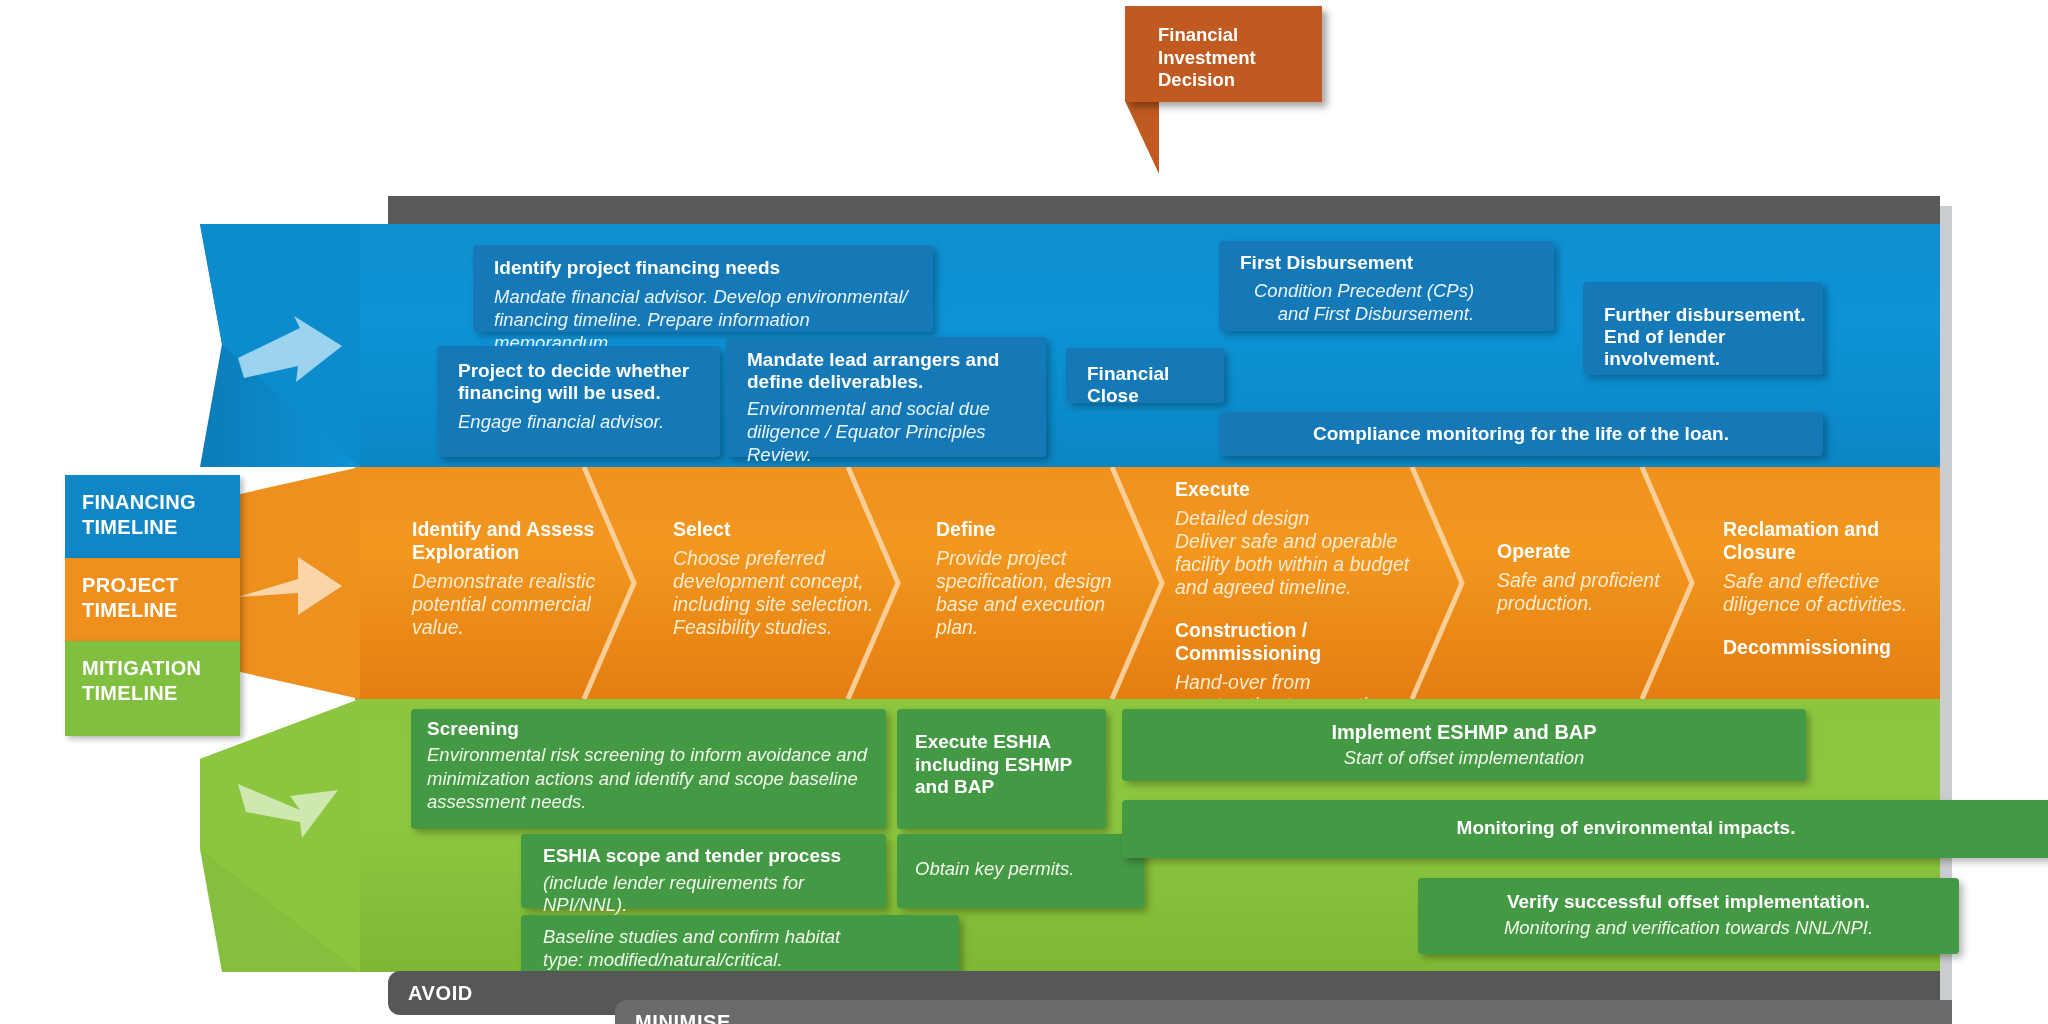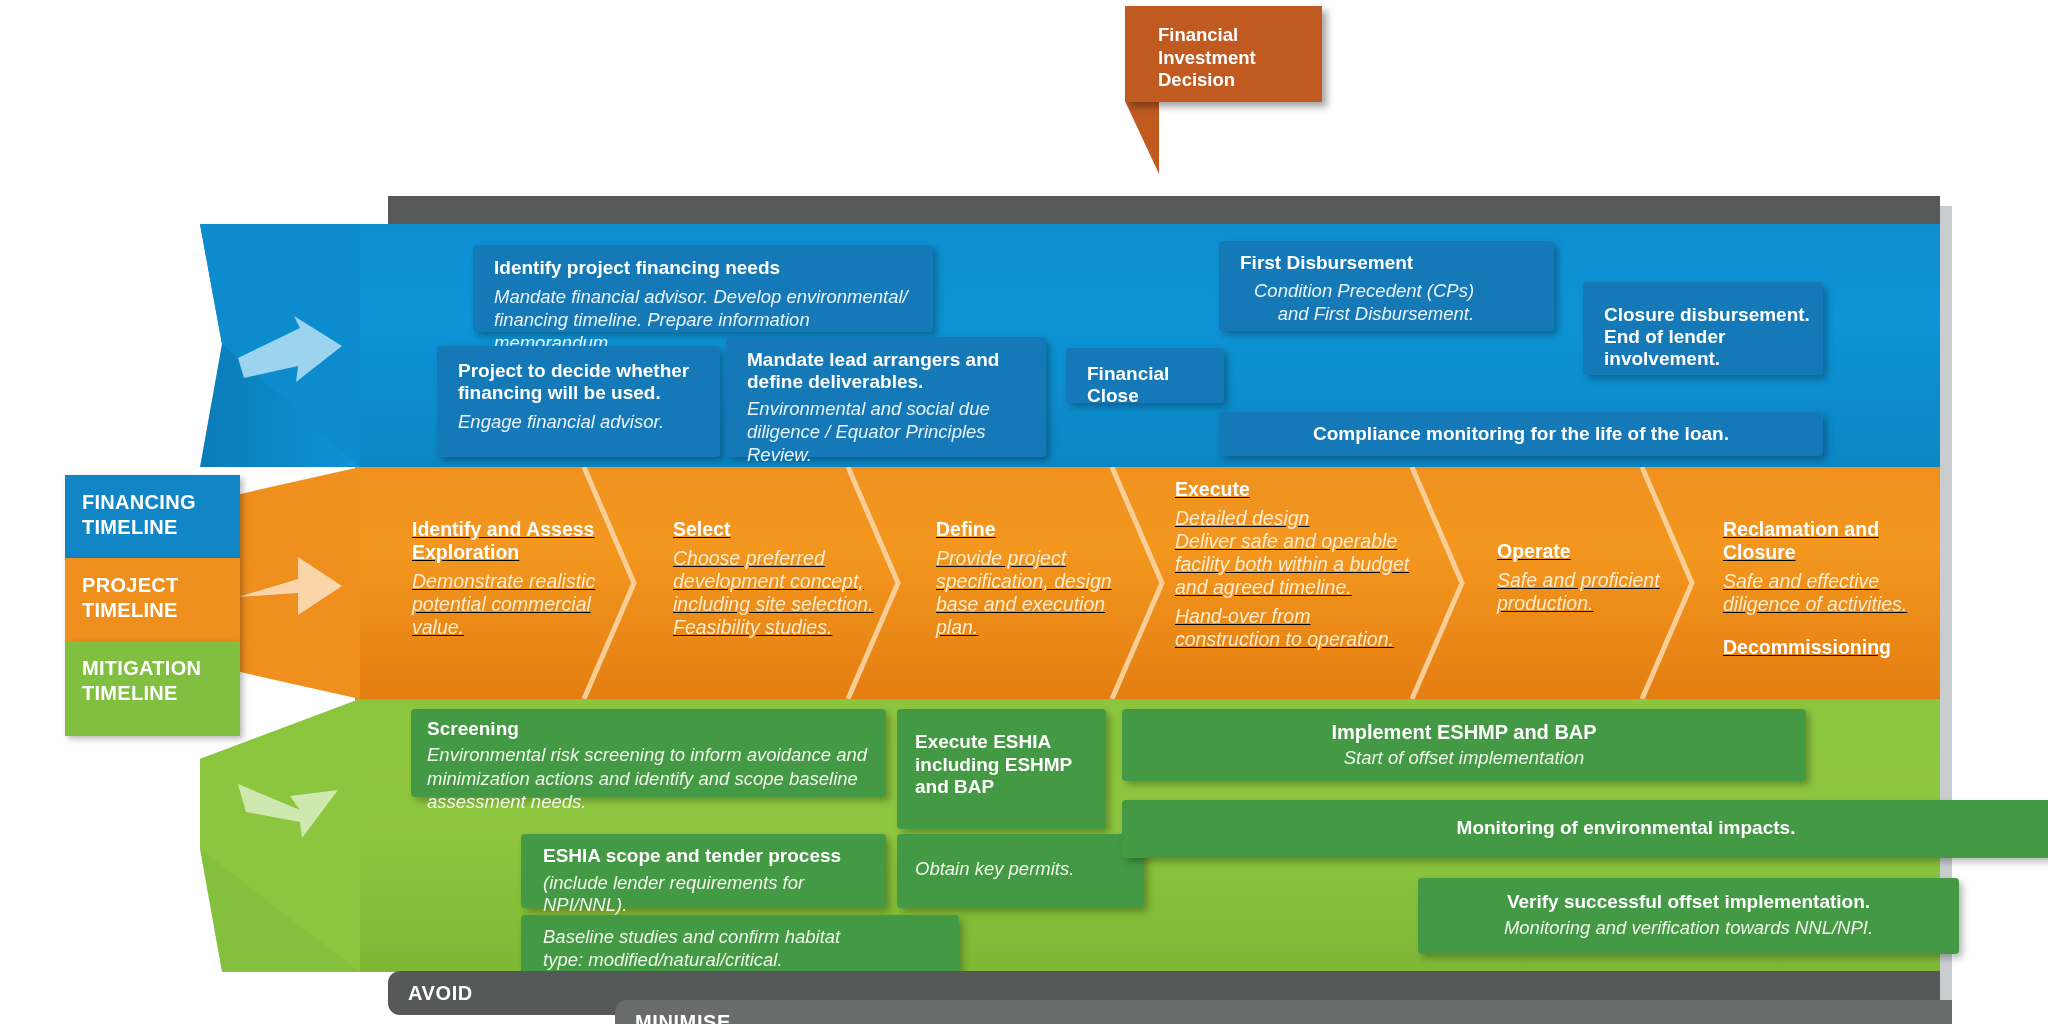--- a/index.html
+++ b/index.html
@@ -43,21 +43,21 @@
   
   .box{position:absolute;border-radius:4px;box-shadow:4px 4px 7px rgba(0,0,0,.28);
        box-sizing:border-box;}
   .box-blue{background:#1579b8;}
   .box-green{background:#449944;}
   .box .t{color:#ffffff;font-weight:bold;}
   .box .s{color:#eaf4fb;font-style:italic;}
   .box-green .s{color:#f0f7ea;}
 
   
-  .ostage{position:absolute;text-decoration:underline;}
+  .ostage{position:absolute;}
   .ostage .t{color:#ffffff;font-weight:bold;font-size:19.5px;line-height:23px;
              white-space:pre-line;}
   .ostage .s{color:#fdeccf;font-style:italic;font-size:19.5px;line-height:23px;
              margin-top:6px;white-space:pre-line;}
   .ostage .t2{margin-top:20px;}
 
   
   .chev{position:absolute;}
 
   
@@ -121,21 +121,21 @@
     <div class="t" style="position:absolute;left:21px;top:15px;font-size:19px;line-height:22px;white-space:pre-line;">Financial Close</div>
   </div>
 
   <div class="box box-blue" style="left:1219px;top:241px;width:335px;height:90px;">
     <div class="t" style="position:absolute;left:21px;top:11px;font-size:19px;line-height:22px;white-space:pre-line;">First Disbursement</div>
     <div class="s" style="position:absolute;left:35px;top:38px;font-size:18.5px;line-height:23px;white-space:pre-line;text-align:right;">Condition Precedent (CPs)
 and First Disbursement.</div>
   </div>
 
   <div class="box box-blue" style="left:1583px;top:282px;width:240px;height:93px;">
-    <div class="t" style="position:absolute;left:21px;top:22px;font-size:19px;line-height:22px;white-space:pre-line;">Closure disbursement.
+    <div class="t" style="position:absolute;left:21px;top:22px;font-size:19px;line-height:22px;white-space:pre-line;">Further disbursement.
 End of lender
 involvement.</div>
   </div>
 
   <div class="box box-blue" style="left:1219px;top:412px;width:604px;height:44px;">
     <div class="t" style="position:absolute;left:0;right:0;top:11px;font-size:19px;line-height:22px;text-align:center;">Compliance monitoring for the life of the loan.</div>
   </div>
 
   <div class="band band-orange" style="left:355px;top:467px;width:1585px;height:232px;"></div>
   <svg class="wedge" style="left:200px;top:467px;" width="160" height="232" viewBox="0 0 160 232">
@@ -181,20 +181,21 @@
 specification, design
 base and execution
 plan.</div>
   </div>
   <div class="ostage" style="left:1175px;top:478px;width:245px;">
     <div class="t">Execute</div>
     <div class="s">Detailed design
 Deliver safe and operable
 facility both within a budget
 and agreed timeline.</div>
+    <div class="t t2">Construction / Commissioning</div>
     <div class="s">Hand-over from
 construction to operation.</div>
   </div>
   <div class="ostage" style="left:1497px;top:540px;width:185px;">
     <div class="t">Operate</div>
     <div class="s">Safe and proficient
 production.</div>
   </div>
   <div class="ostage" style="left:1723px;top:518px;width:230px;">
     <div class="t">Reclamation and Closure</div>
@@ -205,21 +206,21 @@
 
   <div class="band band-green" style="left:355px;top:699px;width:1585px;height:273px;"></div>
   <svg class="wedge" style="left:200px;top:699px;" width="160" height="273" viewBox="0 0 160 273">
     <polygon points="160,0 160,273 22,273 0,150 0,60" fill="#84c03d"></polygon>
     <polygon points="160,0 0,60 0,150 160,273" fill="#8cc63e"></polygon>
   </svg>
   <svg class="arrow" style="left:238px;top:752px;" width="112" height="104" viewBox="0 0 112 104">
     <polygon points="0,32 62,58 52,44 100,38 64,86 62,70 8,60" fill="#d6ebbb" opacity=".9"></polygon>
   </svg>
 
-  <div class="box box-green" style="left:411px;top:709px;width:475px;height:88px;">
+  <div class="box box-green" style="left:411px;top:709px;width:475px;height:120px;">
     <div class="t" style="position:absolute;left:16px;top:9px;font-size:19px;line-height:22px;white-space:pre-line;">Screening</div>
     <div class="s" style="position:absolute;left:16px;top:34px;font-size:18.5px;line-height:23.5px;white-space:pre-line;">Environmental risk screening to inform avoidance and
 minimization actions and identify and scope baseline
 assessment needs.</div>
   </div>
 
   <div class="box box-green" style="left:897px;top:709px;width:209px;height:120px;">
     <div class="t" style="position:absolute;left:18px;top:22px;font-size:19px;line-height:22.5px;white-space:pre-line;">Execute ESHIA
 including ESHMP
 and BAP</div>

